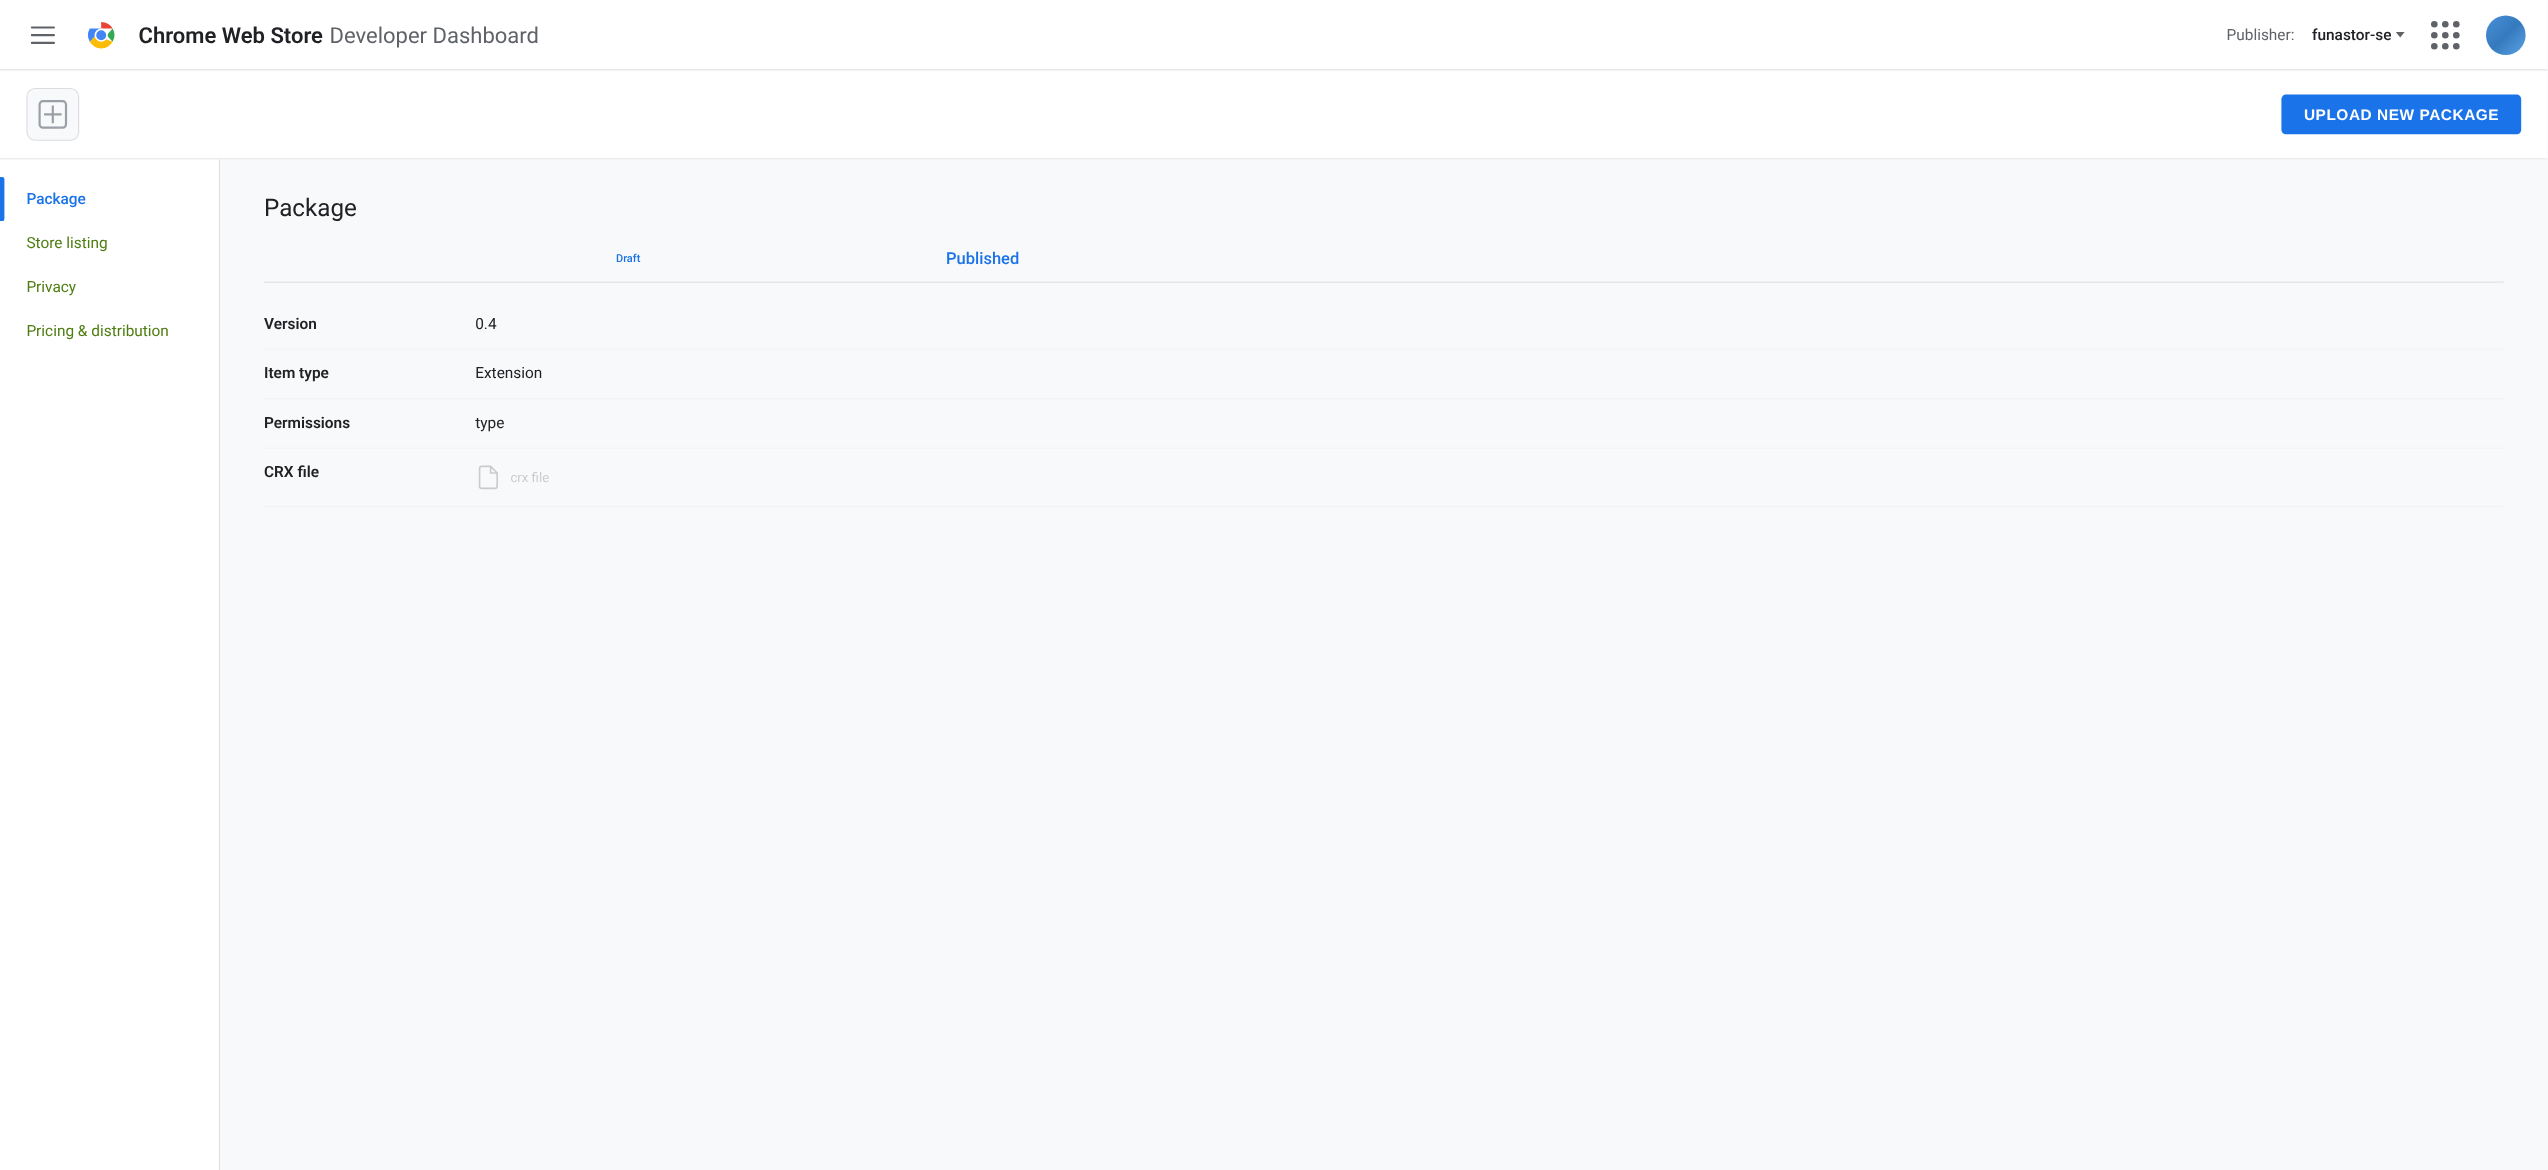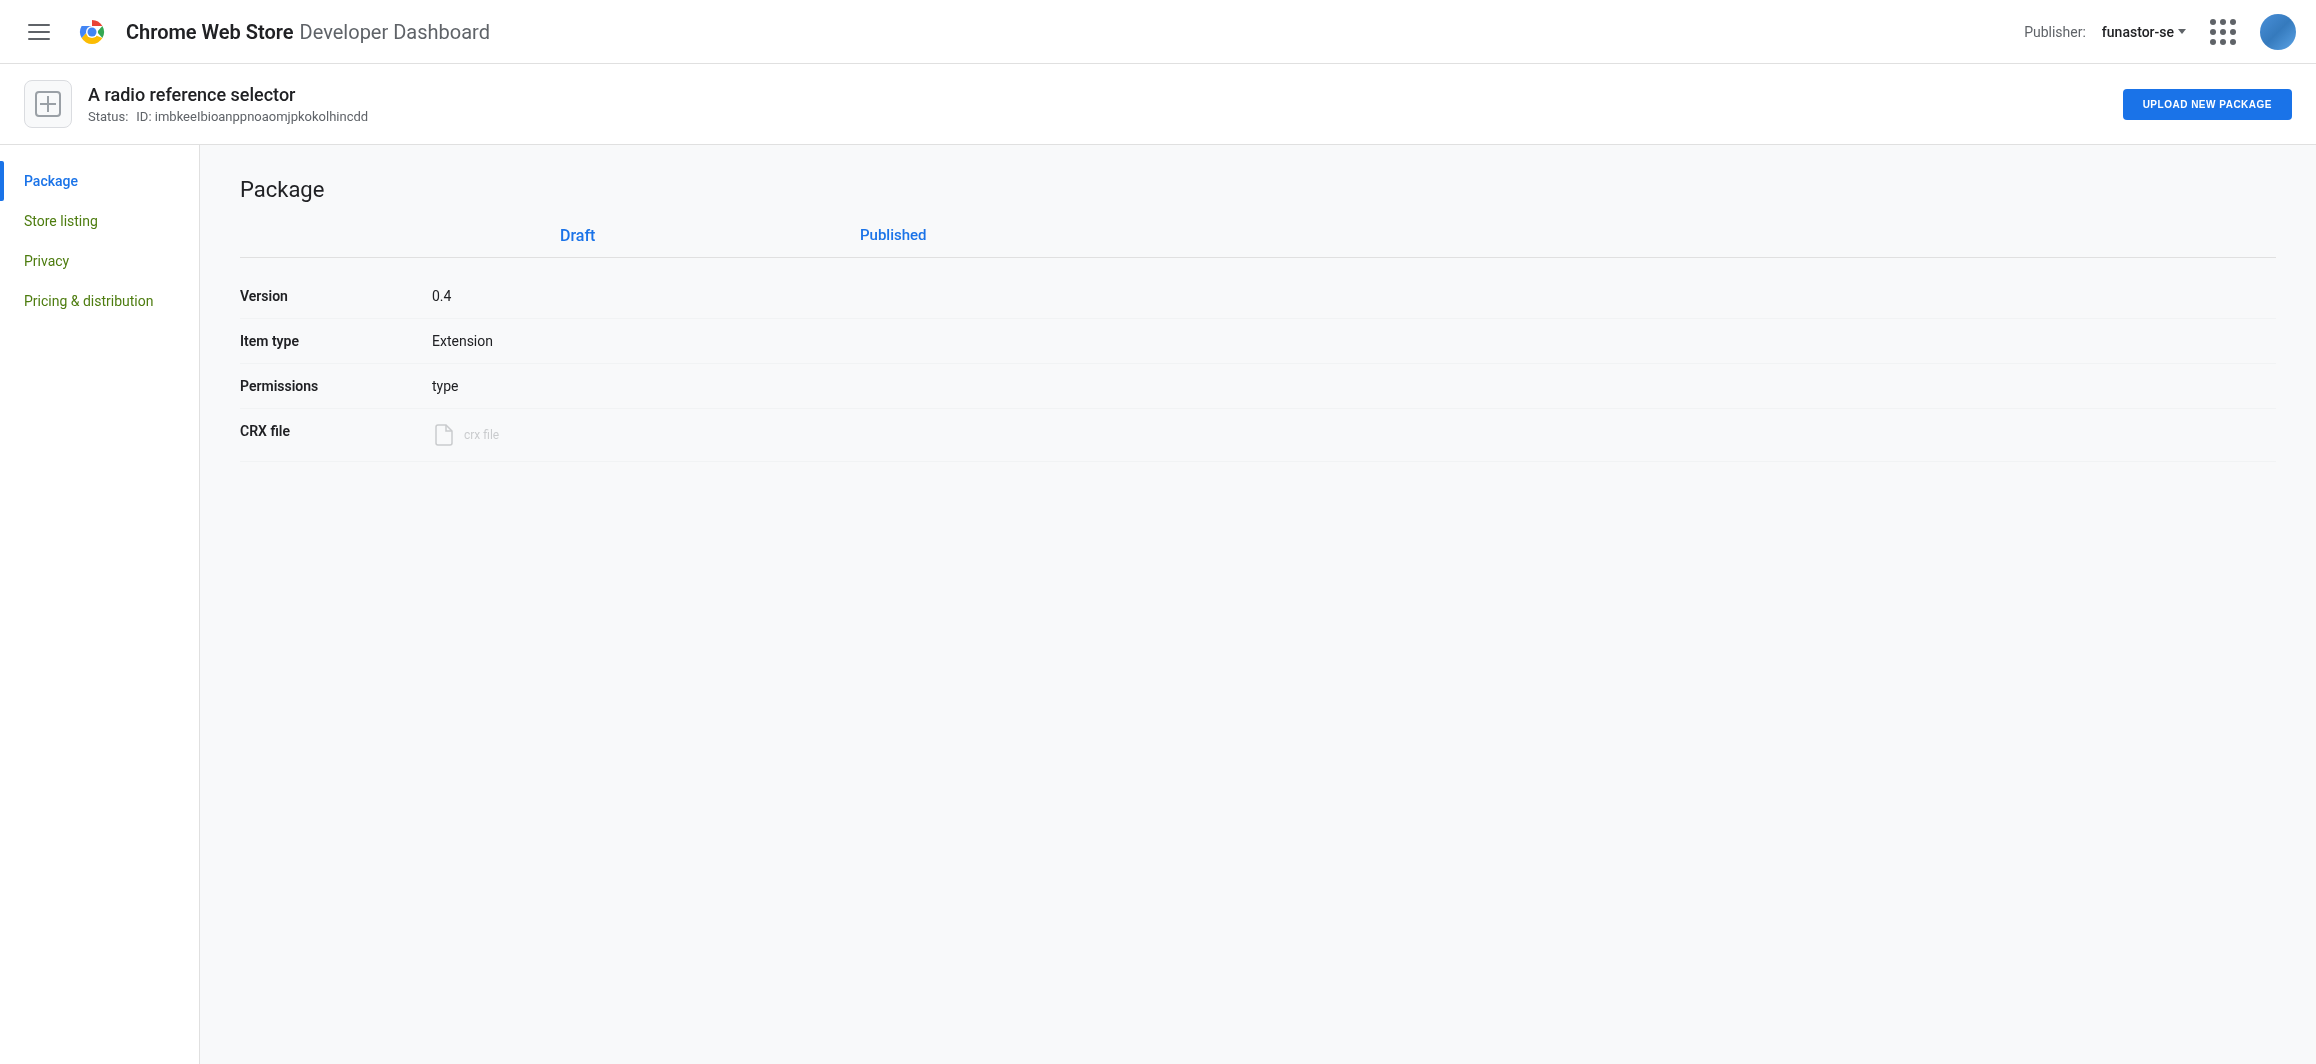--- a/index.html
+++ b/index.html
@@ -142,21 +142,21 @@
       gap: 8px;
       margin-top: 4px;
       font-size: 13px;
       color: #5f6368;
     }
     .upload-button {
       background: #1a73e8;
       color: #fff;
       border: none;
       padding: 10px 20px;
-      font-size: 10px;
+      font-size: 14px;
       font-weight: 600;
       letter-spacing: 0.5px;
       border-radius: 4px;
       cursor: pointer;
       text-transform: uppercase;
     }
 
     
     .main-layout {
       display: flex;
@@ -221,21 +221,21 @@
       width: 320px;
     }
     .package-col-draft {
       width: 300px;
     }
     .package-col-published {
       flex: 1;
     }
     .col-heading-draft {
       color: #1a73e8;
-      font-size: 16px;
+      font-size: 10px;
       font-weight: 500;
     }
     .col-heading-published {
       color: #1a73e8;
       font-size: 15px;
       font-weight: 500;
     }
 
     .package-row {
       display: flex;
@@ -314,27 +314,20 @@
 </header>
 
 <div class="extension-bar">
   <div class="extension-info">
     <div class="extension-icon">
       <svg width="32" height="32" viewBox="0 0 32 32" fill="none" xmlns="http://www.w3.org/2000/svg">
         <rect x="4" y="4" width="24" height="24" rx="3" stroke="#9aa0a6" stroke-width="2" fill="none"></rect>
         <line x1="16" y1="8" x2="16" y2="24" stroke="#9aa0a6" stroke-width="2"></line>
         <line x1="8" y1="16" x2="24" y2="16" stroke="#9aa0a6" stroke-width="2"></line>
       </svg>
-    </div>
-    <div>
-      <div class="extension-name">A radio reference selector</div>
-      <div class="extension-status">
-        <span>Status:</span>
-        <span>ID: imbkeeIbioanppnoaomjpkokolhincdd</span>
-      </div>
     </div>
   </div>
   <button class="upload-button">UPLOAD NEW PACKAGE</button>
 </div>
 
 <div class="main-layout">
 
   <nav class="sidebar">
     <a class="sidebar-item active">
       <span>Package</span>

